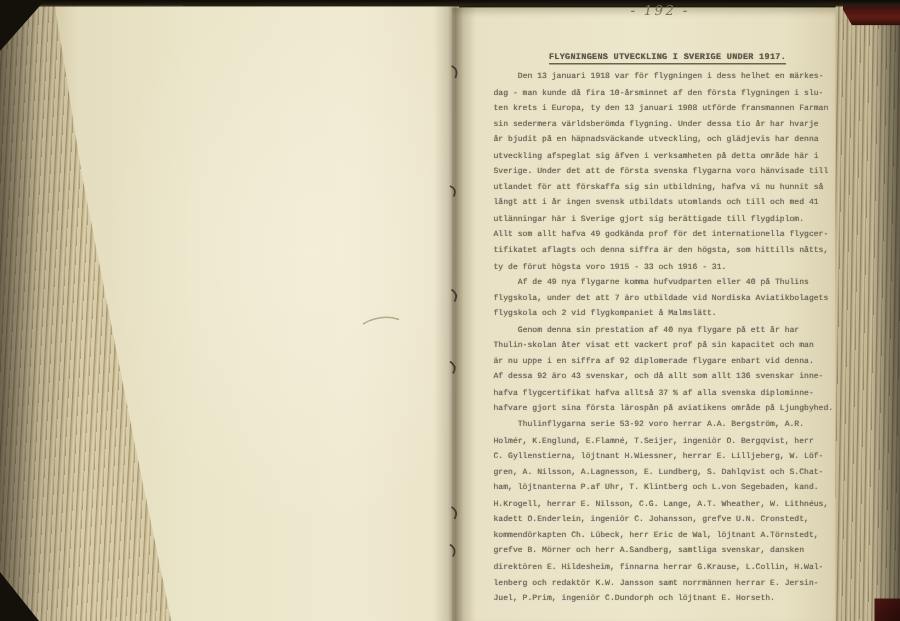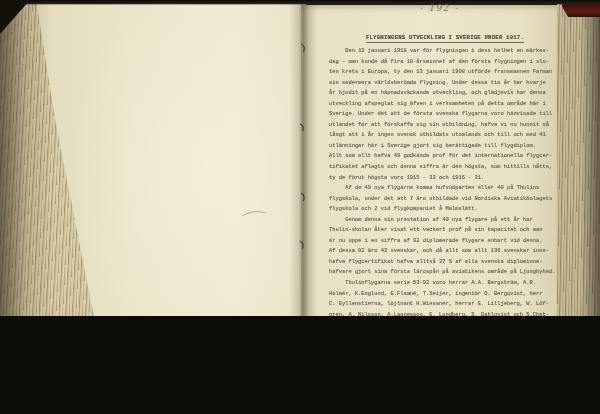--- a/index.html
+++ b/index.html
@@ -1,17 +1,17 @@
 <!DOCTYPE html>
 <html><head>
 <meta charset="utf-8">
 <style>
   html,body { margin:0; padding:0; background:#0e0c09; }
   .scene {
-    position:relative; width:600px; height:316px; overflow:hidden;
+    position:relative; width:600px; height:414px; overflow:hidden;
     background:#17130d;
     font-family:"Liberation Mono", monospace;
   }
   
   .left-edges {
     position:absolute; left:0; top:2px; width:122px; height:412px;
     background: repeating-linear-gradient(93deg,
       #d9cda9 0px, #d9cda9 2px, #a3946f 2.6px, #cabc96 3.6px,
       #e0d4b0 5px, #ab9c77 6.6px);
   }

